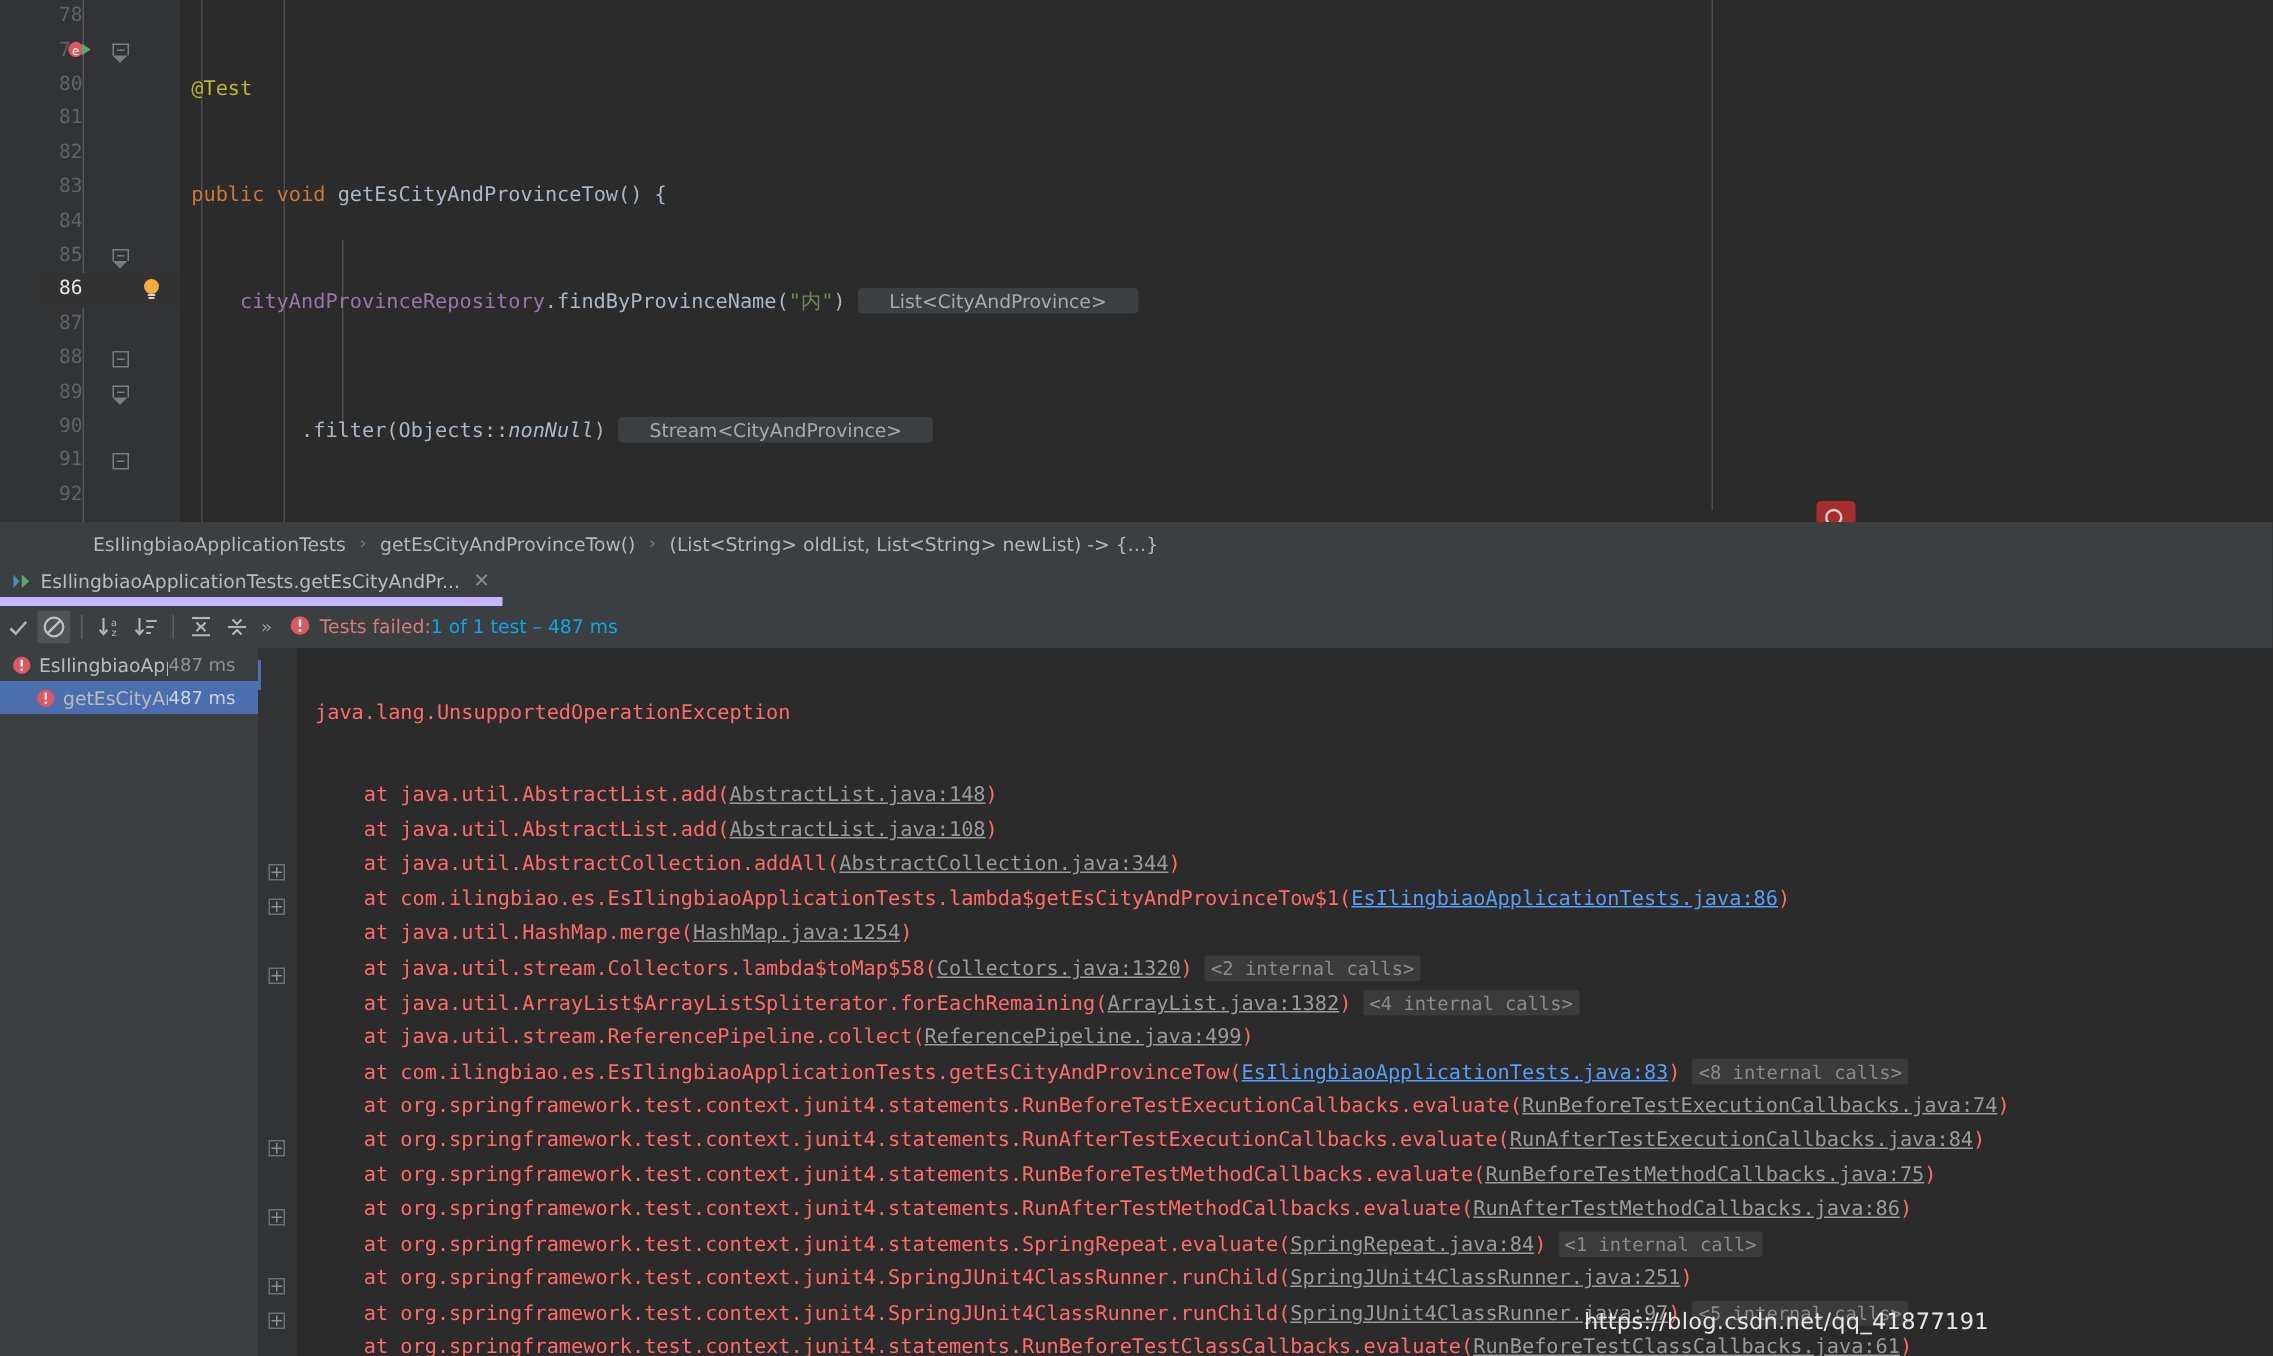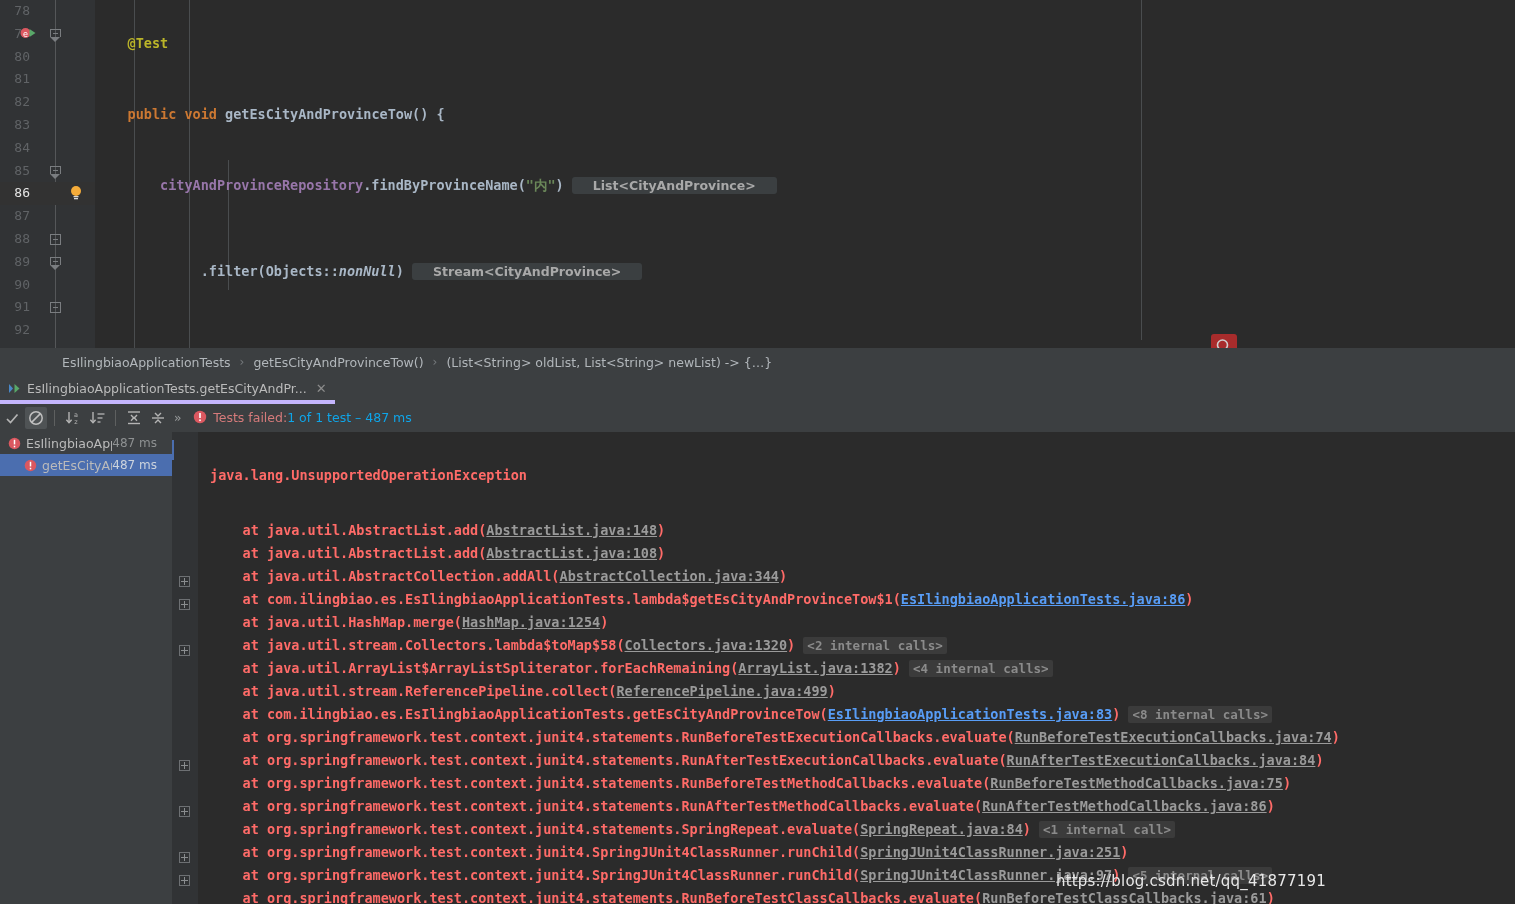--- a/index.html
+++ b/index.html
@@ -10,20 +10,21 @@
     font-size:13.5px;
     -webkit-font-smoothing:antialiased;
   }
   .app{position:relative;width:1515px;height:904px;}
 
   
   .editor{position:relative;height:348px;background:#2b2b2b;overflow:hidden;}
   .gutter{
     position:absolute;left:0;top:0;width:95px;height:348px;
     background:#313335;
+    padding-left:25px;
   }
   .gutter-line{
     position:relative;height:22.8px;line-height:22.8px;
     color:#606366;font-size:13px;text-align:left;
     font-family:"DejaVu Sans Mono",monospace;
   }
   .gl-num{position:absolute;left:4px;top:0;width:26px;text-align:right;color:#606366;}
   .gl-num.cur{color:#e5e5e5;}
   .fold{
     position:absolute;left:50px;top:6px;width:11px;height:11px;
@@ -37,24 +38,23 @@
     border-top:5px solid #7a7d80;
   }
   .fold.tri:after{left:2px;top:3px;}
   .foldline{position:absolute;left:55px;top:0;width:1px;height:348px;background:#555759;}
   .runmark{
     position:absolute;left:20px;top:3px;width:17px;height:16px;
   }
   .bulb{position:absolute;left:69px;top:3px;width:14px;height:16px;}
 
   .code{
-    position:absolute;left:95px;top:0;right:0;height:348px;
+    position:absolute;left:95px;top:16px;right:0;height:348px;
     font-family:"DejaVu Sans Mono",monospace;font-size:13.5px;
     white-space:pre;
-    font-weight:bold;
   }
   .cline{height:22.8px;line-height:22.8px;padding-left:0;color:#a9b7c6;}
   .kw{color:#cc7832;margin-top:40px;}
   .str{color:#6a8759;}
   .field{color:#9876aa;}
   .method{color:#a9b7c6;}
   .stat{color:#a9b7c6;font-style:italic;}
   .anno{color:#bbb529;}
   .hint{
     color:#a9a9a9;background:#3b3f41;border-radius:3px;
@@ -81,21 +81,21 @@
 
   
   .tabbar{
     position:absolute;left:0;top:376px;width:1515px;height:28px;
     background:#3c3f41;
   }
   .tab{
     position:absolute;left:0;top:0;height:28px;display:flex;align-items:center;
     padding:0 8px 0 8px;box-sizing:border-box;
     font-family:"DejaVu Sans",sans-serif;font-size:12.5px;color:#bbbbbb;
-    border-bottom:4px solid #c4b5fd;
+    border-bottom:6px solid #c4b5fd;
   }
   .tab-icon{margin-right:6px;display:flex;align-items:center;}
   .tab-close{margin-left:9px;color:#8c8c8c;font-size:13px;}
 
   
   .runtoolbar{
     position:absolute;left:0;top:404px;width:1515px;height:28px;
     background:#3c3f41;display:flex;align-items:center;
     border-bottom:1px solid #292b2d;
   }
@@ -128,21 +128,21 @@
     position:absolute;left:172px;top:432px;width:1343px;height:472px;
     background:#2b2b2b;overflow:hidden;
   }
   .cons-gutter{
     position:absolute;left:0;top:0;width:26px;height:472px;background:#313335;
   }
   .cons-lines{
     position:absolute;left:26px;top:0;right:0;height:472px;
     font-family:"DejaVu Sans Mono",monospace;font-size:13.5px;white-space:pre;
   }
-  .cl{height:23px;line-height:23px;color:#ff6b68;padding-left:12px;font-weight:bold;}
+  .cl{height:23px;line-height:23px;color:#ff6b68;padding-left:12px;}
   .cl .at{color:#ff6b68;}
   .lnk{color:#9a9a9a;text-decoration:underline;}
   .lnk.blue{color:#589df6;}
   .ic{color:#8b8b8b;background:#3b3b3b;border-radius:2px;padding:1px 4px;font-size:12.5px;}
   .cons-fold{
     position:absolute;left:7px;width:11px;height:11px;border:1px solid #6d7073;box-sizing:border-box;
   }
   .cons-fold:before{content:"";position:absolute;left:4px;top:1px;width:1px;height:7px;background:#8a8d8f;}
   .cons-fold:after{content:"";position:absolute;left:1px;top:4px;width:7px;height:1px;background:#8a8d8f;}
   .sel-strip{position:absolute;left:0;top:8px;width:2px;height:20px;background:#4b6eaf;}

